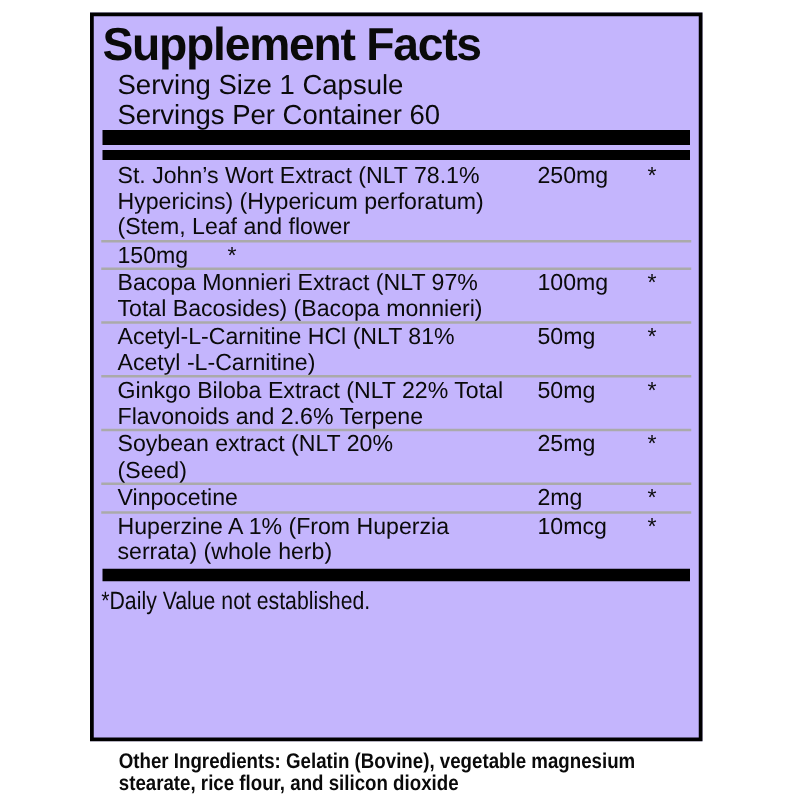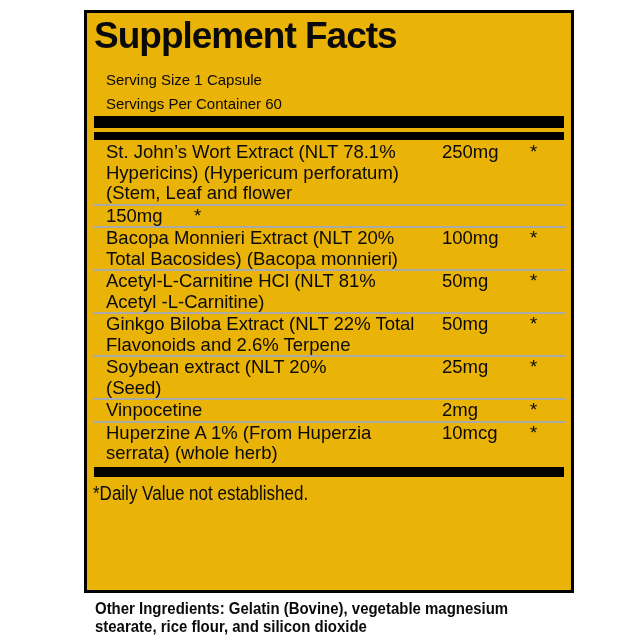--- a/index.html
+++ b/index.html
@@ -7,39 +7,39 @@
     padding: 0;
     width: 640px;
     height: 640px;
     background: #ffffff;
     font-family: "Liberation Sans", sans-serif;
     color: #0a0a0a;
     overflow: hidden;
   }
   .facts-box {
     position: absolute;
-    left: 84px;
+    left: 72px;
     top: 10px;
     width: 472px;
     height: 577px;
     border: 3px solid #000000;
     padding: 0 6px;
-    background: #eab308;
+    background: #c4b5fd;
   }
   .title {
     font-size: 37px;
     line-height: 37px;
     font-weight: bold;
     letter-spacing: -1px;
     margin: 4px 0 0 1px;
     white-space: nowrap;
   }
   .serving-info {
-    margin: 14px 0 0 13px;
-    font-size: 15px;
+    margin: 2px 0 0 13px;
+    font-size: 22px;
     line-height: 24px;
   }
   .bar {
     background: #000000;
     margin-left: 1px;
     margin-right: 1px;
   }
   .bar-top    { height: 12px; margin-top: 0; }
   .bar-mid    { height: 8px;  margin-top: 4px; }
   .bar-bottom { height: 10px; margin-top: 3px; }
@@ -108,21 +108,21 @@
         </div>
         <div class="cell-amt">250mg</div>
         <div class="cell-dv">*</div>
       </div>
       <div class="row">
         <div class="cell-amt">150mg</div>
         <div class="cell-dv">*</div>
       </div>
       <div class="row">
         <div class="cell-name">
-          <div>Bacopa Monnieri Extract (NLT 20%</div>
+          <div>Bacopa Monnieri Extract (NLT 97%</div>
           <div>Total Bacosides) (Bacopa monnieri)</div>
         </div>
         <div class="cell-amt">100mg</div>
         <div class="cell-dv">*</div>
       </div>
       <div class="row">
         <div class="cell-name">
           <div>Acetyl-L-Carnitine HCl (NLT 81%</div>
           <div>Acetyl -L-Carnitine)</div>
         </div>

